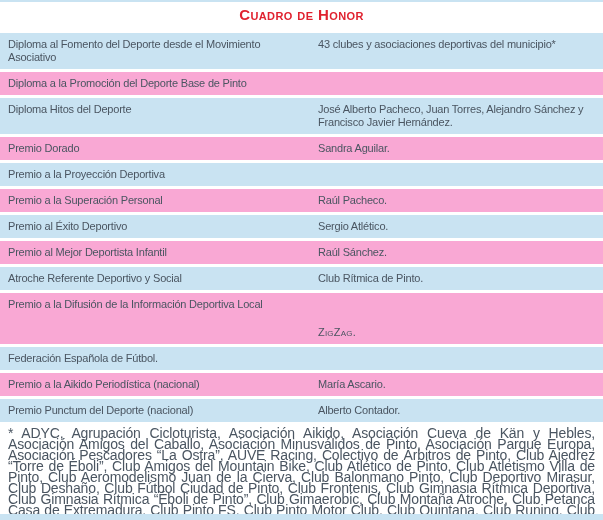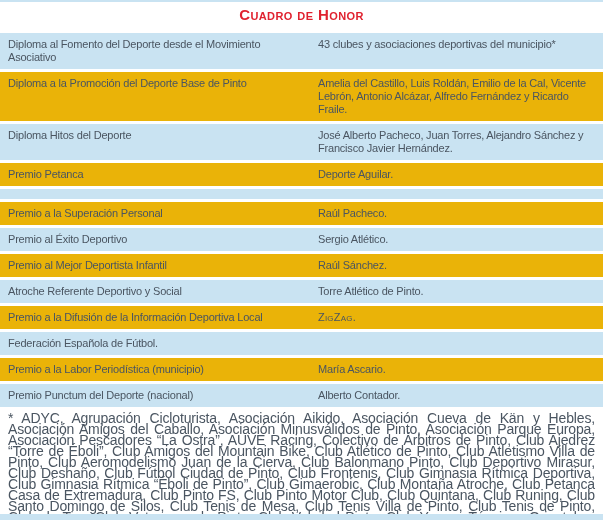--- a/index.html
+++ b/index.html
@@ -45,34 +45,35 @@
     display: flex;
     padding: 5px 8px;
     margin-bottom: 3px;
     font-size: 11px;
     line-height: 13px;
     letter-spacing: -0.2px;
     color: var(--text-color, #4a5561);
     box-sizing: border-box;
   }
   .row.blue { background: var(--row-blue, #c9e3f2); }
-  .row.white { background: #eab308; }
+  .row.white { background: #f9a8d4; }
   .award {
     width: 310px;
     padding-right: 12px;
     box-sizing: border-box;
     flex-shrink: 0;
   }
   .recipient {
     flex: 1;
     max-width: 280px;
   }
   .recipient.smallcaps {
     font-variant: small-caps;
     letter-spacing: 0.2px;
+    margin-top: 28px;
   }
   .footnote {
     margin: 6px 8px 0 8px;
     font-size: 14px;
     line-height: 11px;
     letter-spacing: -0.15px;
     text-align: justify;
     color: var(--text-color, #4a5561);
   }
 </style>
@@ -87,67 +88,67 @@
 
   <div class="honor-table">
 
     <div class="row blue">
       <div class="award">Diploma al Fomento del Deporte desde el Movimiento Asociativo</div>
       <div class="recipient">43 clubes y asociaciones deportivas del municipio*</div>
     </div>
 
     <div class="row white">
       <div class="award">Diploma a la Promoción del Deporte Base de Pinto</div>
-      <div class="recipient">Amelia del Castillo, Luis Roldán, Emilio de la Cal, Vicente Lebrón, Antonio Alcázar, Alfredo Fernández y Ricardo Fraile.</div>
     </div>
 
     <div class="row blue">
       <div class="award">Diploma Hitos del Deporte</div>
       <div class="recipient">José Alberto Pacheco, Juan Torres, Alejandro Sánchez y Francisco Javier Hernández.</div>
     </div>
 
     <div class="row white">
-      <div class="award">Premio Petanca</div>
-      <div class="recipient">Deporte Aguilar.</div>
+      <div class="award">Premio Dorado</div>
+      <div class="recipient">Sandra Aguilar.</div>
     </div>
 
     <div class="row blue">
+      <div class="award">Premio a la Proyección Deportiva</div>
     </div>
 
     <div class="row white">
       <div class="award">Premio a la Superación Personal</div>
       <div class="recipient">Raúl Pacheco.</div>
     </div>
 
     <div class="row blue">
       <div class="award">Premio al Éxito Deportivo</div>
       <div class="recipient">Sergio Atlético.</div>
     </div>
 
     <div class="row white">
       <div class="award">Premio al Mejor Deportista Infantil</div>
       <div class="recipient">Raúl Sánchez.</div>
     </div>
 
     <div class="row blue">
       <div class="award">Atroche Referente Deportivo y Social</div>
-      <div class="recipient">Torre Atlético de Pinto.</div>
+      <div class="recipient">Club Rítmica de Pinto.</div>
     </div>
 
     <div class="row white">
       <div class="award">Premio a la Difusión de la Información Deportiva Local</div>
       <div class="recipient smallcaps">ZigZag.</div>
     </div>
 
     <div class="row blue">
       <div class="recipient">Federación Española de Fútbol.</div>
     </div>
 
     <div class="row white">
-      <div class="award">Premio a la Labor Periodística (municipio)</div>
+      <div class="award">Premio a la Aikido Periodística (nacional)</div>
       <div class="recipient">María Ascario.</div>
     </div>
 
     <div class="row blue">
       <div class="award">Premio Punctum del Deporte (nacional)</div>
       <div class="recipient">Alberto Contador.</div>
     </div>
 
   </div>
 

